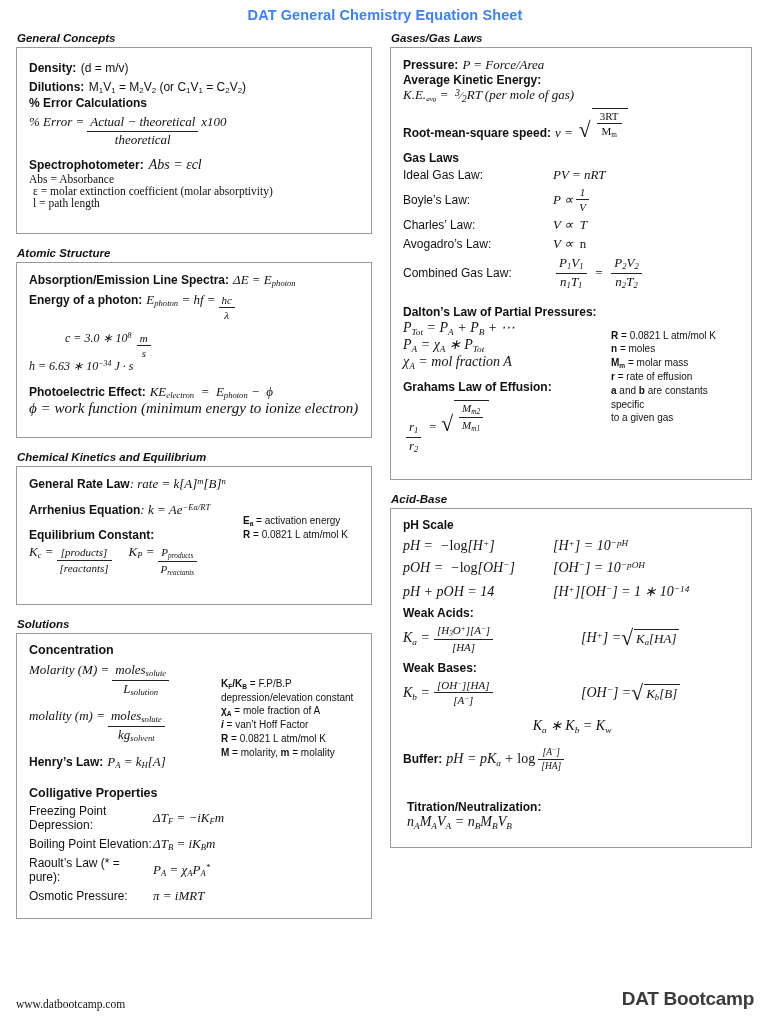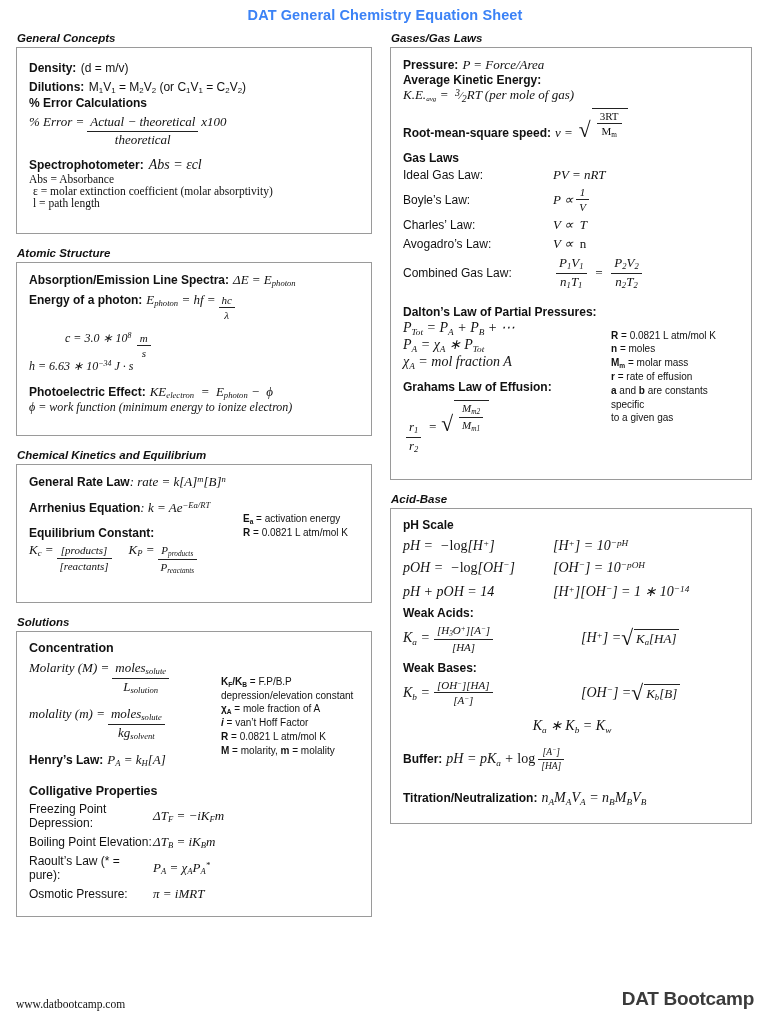--- a/index.html
+++ b/index.html
@@ -140,21 +140,21 @@
           </span>
         </div>
         <div class="row">
           <span class="mathser" style="font-size:12px;">h = 6.63 ∗ 10<sup>−34</sup> J · s</span>
         </div>
         <div class="gap10"></div>
         <div class="row">
           <span class="lbl">Photoelectric Effect:</span>
           <span class="mathser" style="margin-left:4px;">KE<sub>electron</sub> &nbsp;= &nbsp;E<sub>photon</sub> − &nbsp;ϕ</span>
         </div>
-        <div class="mathser" style="font-size:12px;">ϕ = work function (minimum energy to ionize electron)</div>
+        <div class="mathser" style="font-size:15px;">ϕ = work function (minimum energy to ionize electron)</div>
         <div style="height:10px;"></div>
       </div>
 
       <div class="sec-head">Chemical Kinetics and Equilibrium</div>
       <div class="box">
         <div class="split">
           <div class="left">
             <div class="row">
               <span class="lbl">General Rate Law</span>
               <span class="mathser">: rate = k[A]<sup>m</sup>[B]<sup>n</sup></span>
@@ -395,21 +395,21 @@
           <span class="mathser" style="font-size:14px;">K<sub>a</sub> ∗ K<sub>b</sub> = K<sub>w</sub></span>
         </div>
         <div class="row" style="margin-top:12px;align-items:center;">
           <span class="lbl">Buffer:</span>
           <span class="mathser" style="font-size:14px;margin-left:4px;">pH = pK<sub>a</sub> + <span style="font-style:normal;">log</span></span>
           <span class="frac mathser fxs">
             <span class="num">[A<sup>−</sup>]</span>
             <span class="den">[HA]</span>
           </span>
         </div>
-        <div class="row" style="margin-top:19px;">
+        <div class="row" style="margin-top:29px;flex-direction:column;">
           <span class="lbl">Titration/Neutralization:</span>
           <span class="mathser" style="font-size:14px;margin-left:4px;">n<sub>A</sub>M<sub>A</sub>V<sub>A</sub> = n<sub>B</sub>M<sub>B</sub>V<sub>B</sub></span>
         </div>
         <div style="height:6px;"></div>
       </div>
 
     </div>
   </div>
 
   <div class="footer">

